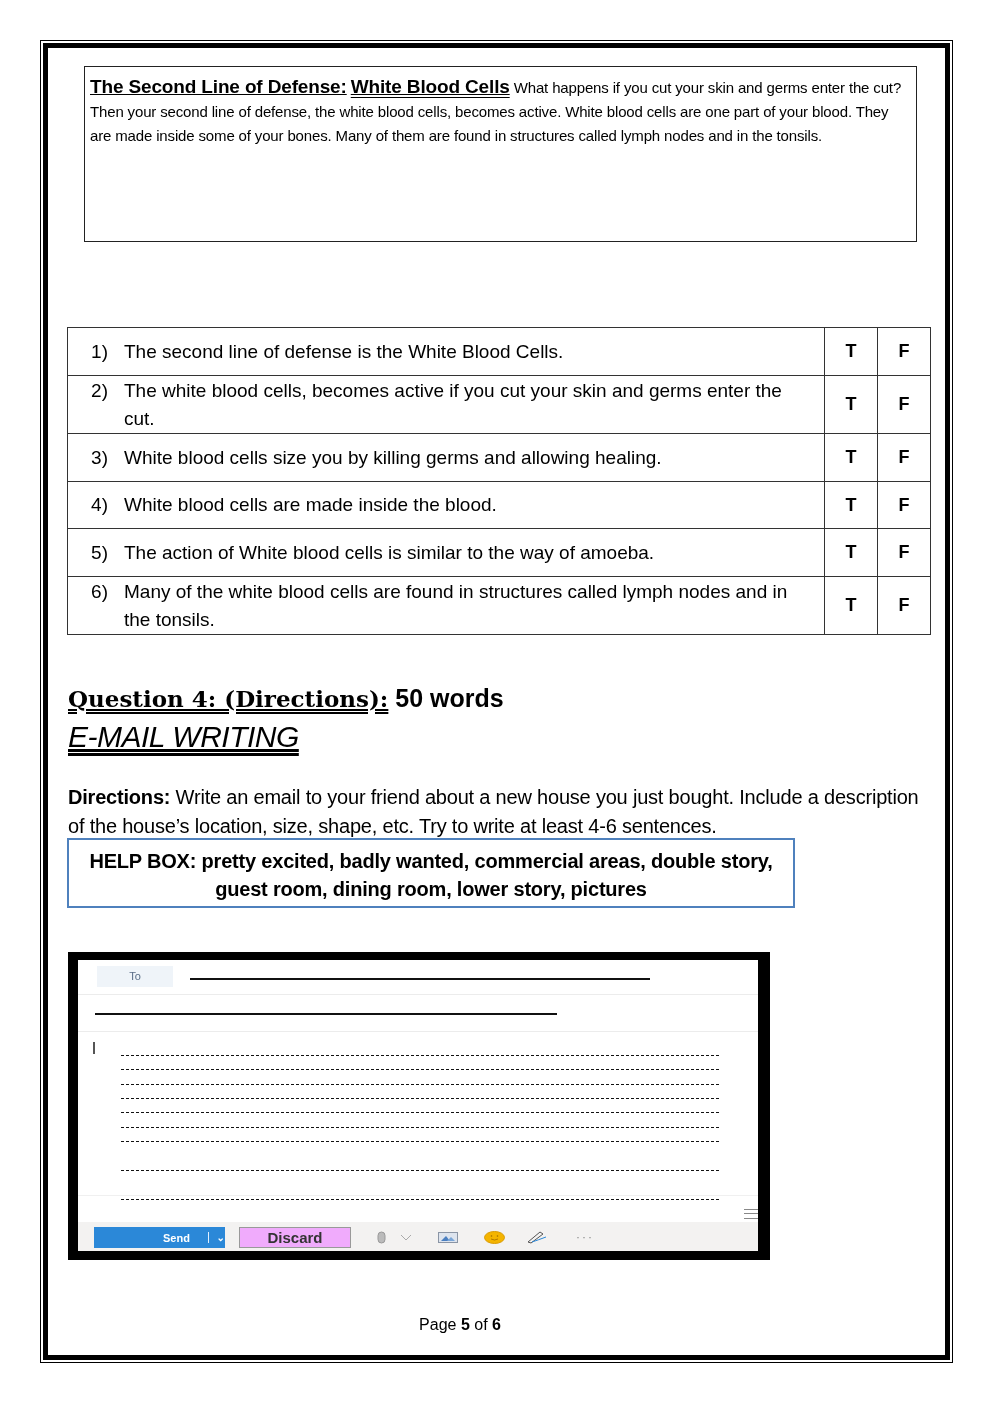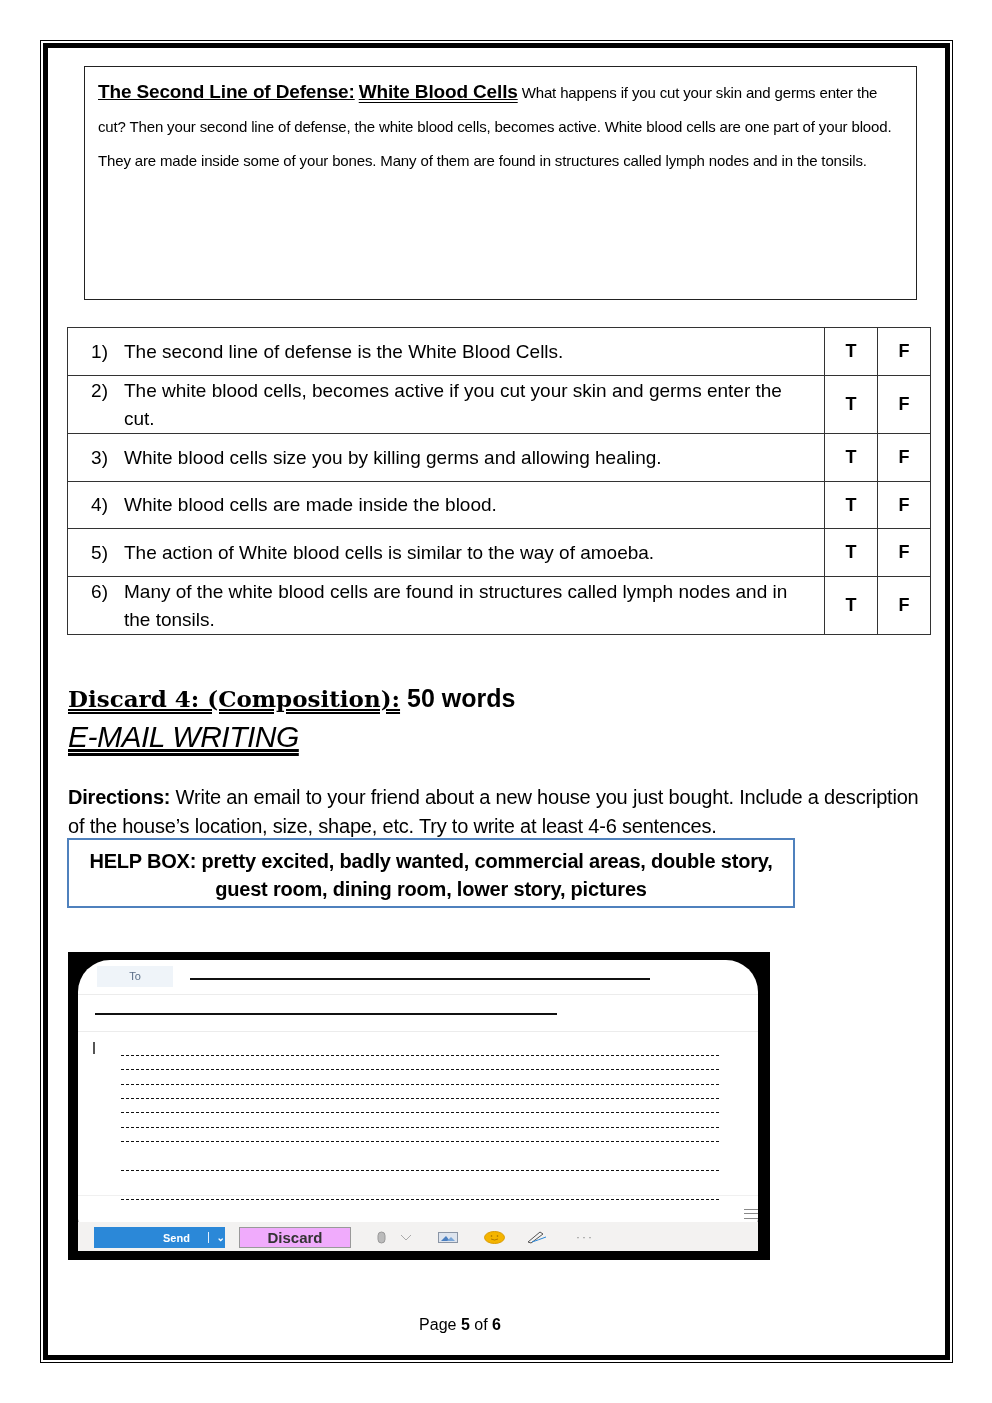--- a/index.html
+++ b/index.html
@@ -3,21 +3,21 @@
 <meta charset="utf-8">
 <style>
   * { box-sizing: border-box; margin: 0; padding: 0; }
   html, body { width: 992px; height: 1403px; background: #ffffff; }
   body { position: relative; font-family: "Liberation Sans", sans-serif; color: #000; overflow: hidden; }
 
   
   .frame-outer { position: absolute; left: 40px; top: 40px; width: 913px; height: 1323px; border: 1px solid #000; }
   .frame-inner { position: absolute; left: 43px; top: 43px; width: 907px; height: 1317px; border: 5px solid #000; }
 
-  .passage-box { position: absolute; left: 84px; top: 66px; width: 833px; height: 234px; border: 1.5px solid #222; padding: 8px 12px 0 13px; font-size: 15px; line-height: 34px; }
+  .passage-box { position: absolute; left: 84px; top: 66px; width: 833px; height: 176px; border: 1.5px solid #222; padding: 8px 12px 0 5px; font-size: 15px; line-height: 24px; }
   .passage-box p { margin: 0; letter-spacing: -0.15px; }
   .passage-box p + p { margin-top: 16px; }
   .passage-title { font-weight: bold; font-size: 19px; text-decoration: underline; }
   .passage-title-2 { font-weight: bold; font-size: 19px; text-decoration: underline double; }
 
   table.tf { position: absolute; left: 67px; top: 327px; width: 864px; border-collapse: collapse; font-size: 19px; }
   table.tf td { border: 1px solid #333; vertical-align: middle; }
   table.tf td.q { padding: 0 10px 0 16px; line-height: 28px; }
   table.tf td.opt { width: 53px; text-align: center; font-weight: bold; font-size: 18px; }
   .qrow { display: flex; }
@@ -30,21 +30,21 @@
 
   .email-heading { position: absolute; left: 68px; top: 720px; font-size: 30px; font-style: italic; text-decoration: underline double; letter-spacing: -0.5px; }
 
   .directions { position: absolute; left: 68px; top: 783px; width: 860px; font-size: 20px; line-height: 29px; letter-spacing: -0.2px; }
   .directions b { font-weight: bold; }
 
   .helpbox { position: absolute; left: 67px; top: 838px; width: 728px; height: 70px; border: 2px solid #4f81bd; text-align: center; font-weight: bold; font-size: 20px; line-height: 28px; padding-top: 7px; letter-spacing: -0.2px; }
 
   
   .email { position: absolute; left: 68px; top: 952px; width: 702px; height: 308px; background: #000; }
-  .email-inner { position: absolute; left: 10px; top: 8px; width: 680px; height: 291px; background: #ffffff; border-radius: 32px; }
+  .email-inner { position: absolute; left: 10px; top: 8px; width: 680px; height: 291px; background: #ffffff; }
   .to-row { position: absolute; left: 0; top: 0; width: 680px; height: 35px; border-bottom: 1px solid #ececec; }
   .to-btn { position: absolute; left: 19px; top: 6px; width: 76px; height: 21px; background: #eff4f9; color: #5a6e88; font-size: 11px; text-align: center; line-height: 21px; }
   .to-line { position: absolute; left: 112px; top: 18px; width: 460px; height: 1.5px; background: #111; }
   .subject-row { position: absolute; left: 0; top: 35px; width: 680px; height: 37px; border-bottom: 1px solid #ececec; }
   .subject-line { position: absolute; left: 17px; top: 18px; width: 462px; height: 1.5px; background: #111; }
   .cursor { position: absolute; left: 15px; top: 82px; width: 2px; height: 12px; background: #555; }
   .body-line { position: absolute; left: 43px; width: 598px; height: 0; border-top: 1.5px dashed #111; }
   .scroll-grip { position: absolute; right: 0; top: 249px; width: 14px; height: 10px; border-top: 1px solid #888; border-bottom: 1px solid #888; }
   .scroll-grip::after { content: ""; position: absolute; left: 0; top: 3px; width: 14px; height: 2px; border-top: 1px solid #888; }
   .sep-line { position: absolute; left: 0; top: 235px; width: 680px; height: 1px; background: #f0f0f0; }
@@ -128,21 +128,21 @@
             <span class="qtext">Many of the white blood cells are found in structures called lymph nodes and in the tonsils.</span>
           </div>
         </td>
       <td class="opt">T</td>
       <td class="opt">F</td>
     </tr>
   </tbody>
 </table>
 
 <div class="q4">
-  <span class="q4-title">Discard 4: (Composition):</span><span class="q4-words"> 50 words</span>
+  <span class="q4-title">Question 4: (Directions):</span><span class="q4-words"> 50 words</span>
 </div>
 
 <div class="email-heading">E-MAIL WRITING</div>
 
 <div class="directions">
   <b>Directions:</b><span> Write an email to your friend about a new house you just bought. Include a description of the house’s location, size, shape, etc. Try to write at least 4-6 sentences.</span>
 </div>
 
 <div class="helpbox">HELP BOX: pretty excited, badly wanted, commercial areas, double story, guest room, dining room, lower story, pictures</div>
 

